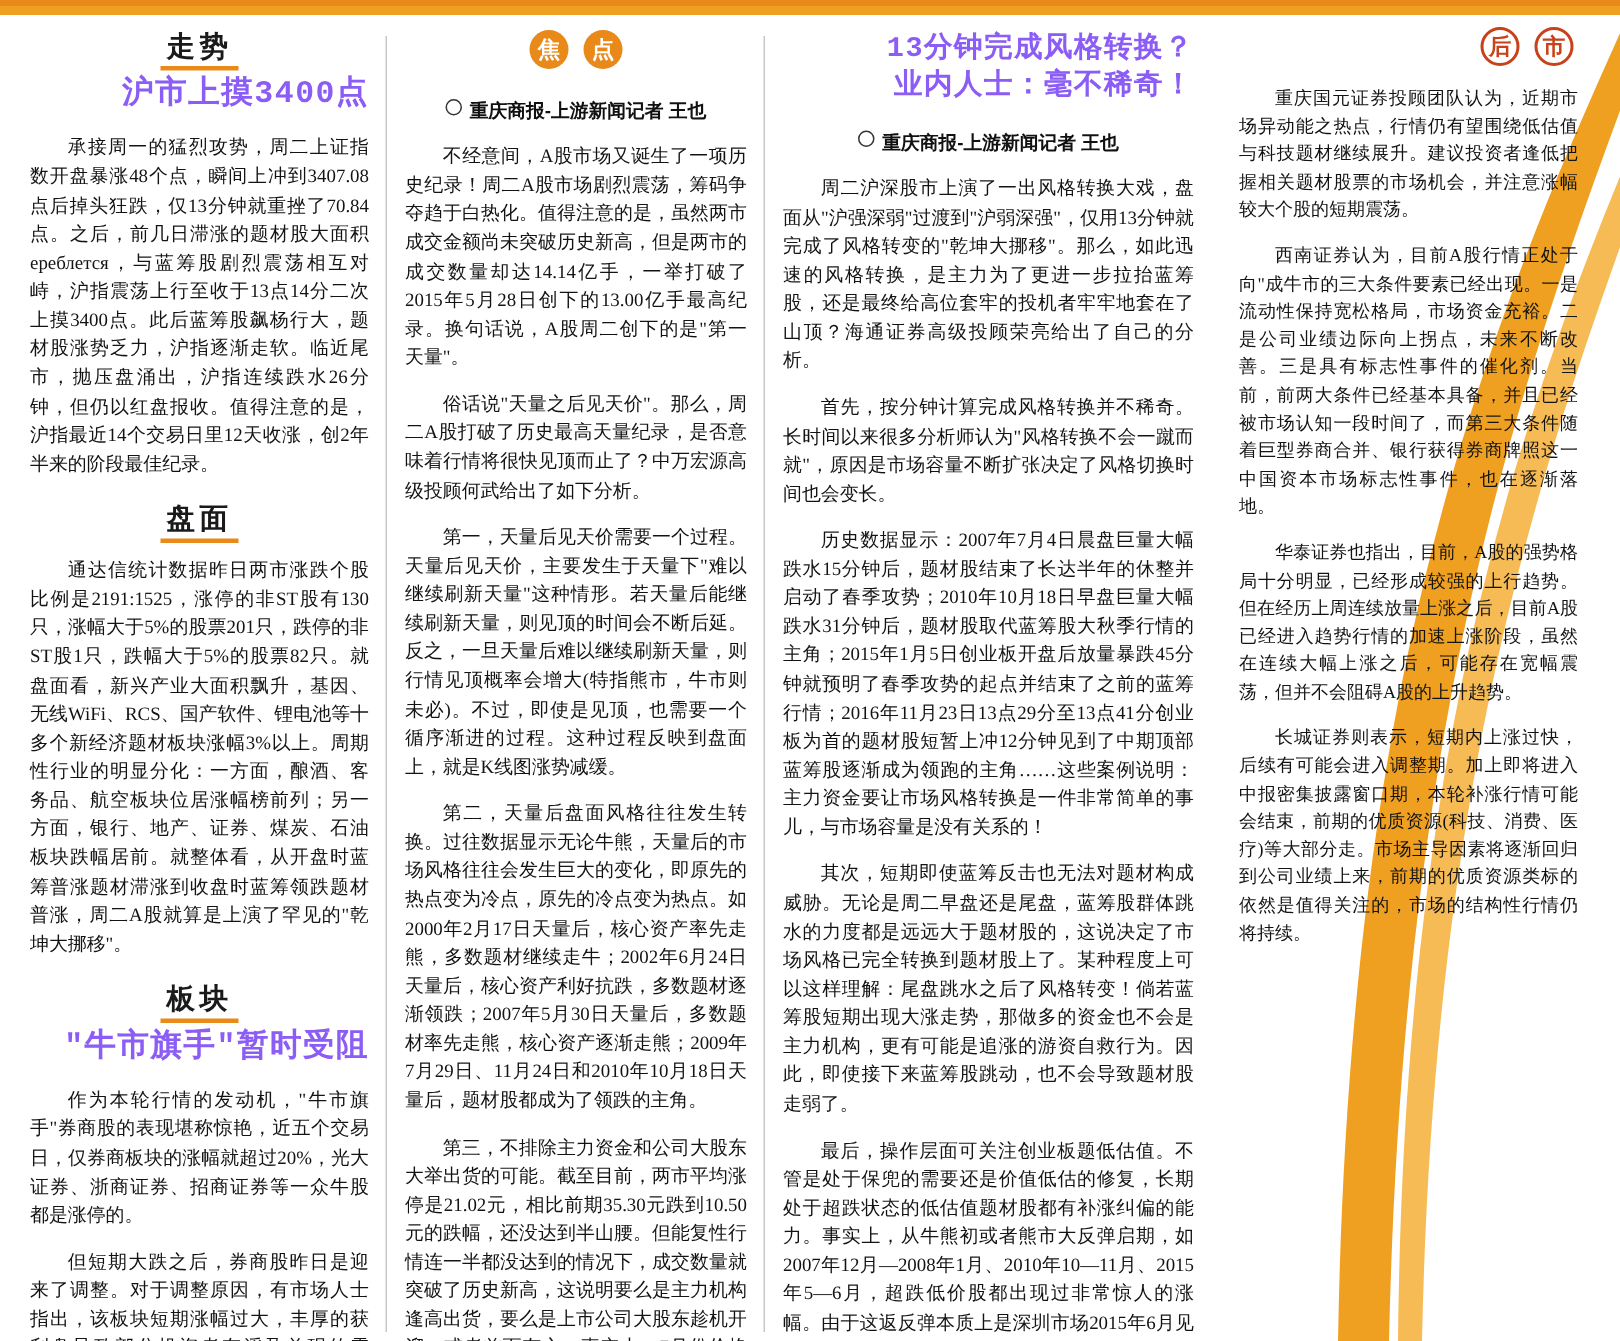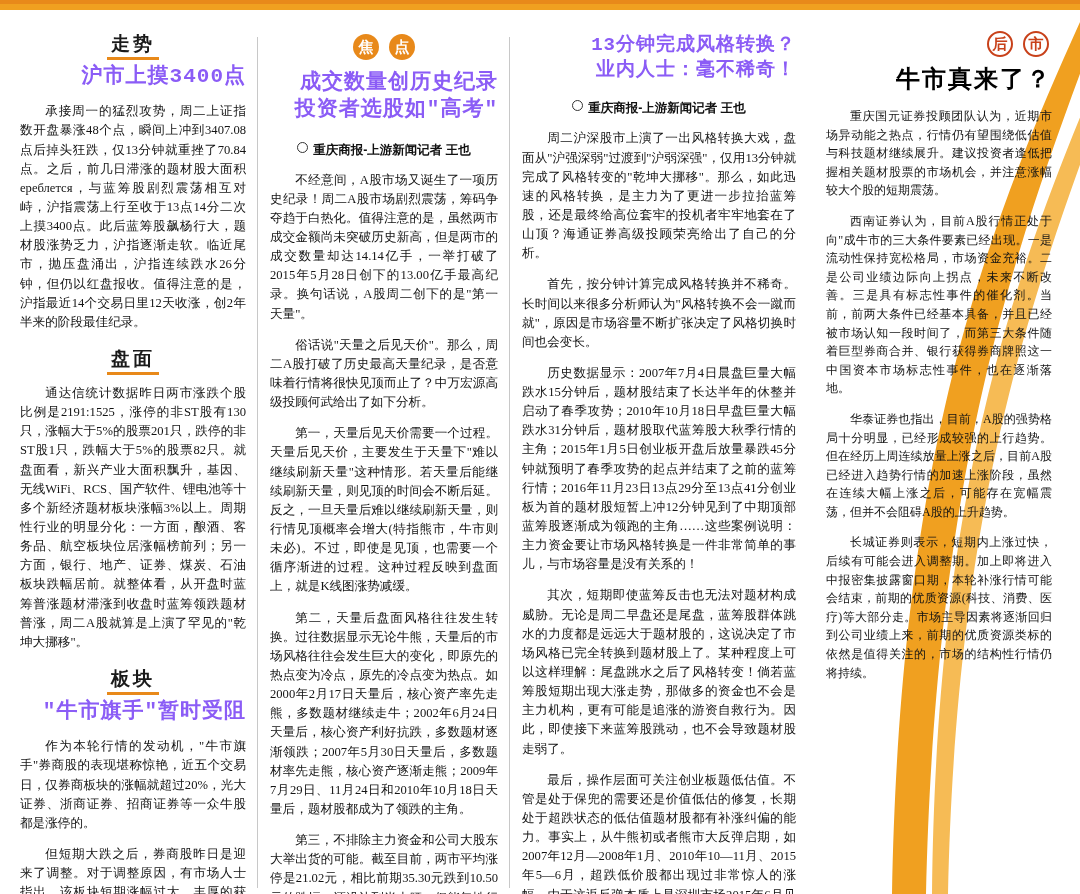--- a/index.html
+++ b/index.html
@@ -45,21 +45,21 @@
   .swoosh svg { display: block; }
 
   
   .page {
     position: absolute;
     top: 10px; left: 0;
     width: 1080px;
     height: 884px;
     display: flex;
     box-sizing: border-box;
-    padding: 21px 6px 0 6px;
+    padding: 8px 6px 0 6px;
   }
 
   .col {
     box-sizing: border-box;
     position: relative;
   }
   .col-1 { width: 252px; padding: 0 12px 0 14px; }
   .col-2 { width: 252px; padding: 0 12px 0 12px; }
   .col-3 { width: 300px; padding: 0 14px 0 12px; }
   .col-4 { width: 252px; padding: 0 10px 0 16px; }
@@ -221,22 +221,20 @@
 
     <div class="vline" style="right:0;"></div>
   </div>
 
   <div class="col col-2">
 
     <div class="badge-kicker">
       <span class="badge">焦</span>
       <span class="badge">点</span>
     </div>
-    <h1 class="head" style="white-space:pre-line;">成交数量创历史纪录
-投资者选股如"高考"</h1>
     <div class="byline">
       <span class="ring"></span><span>重庆商报-上游新闻记者  王也</span>
     </div>
 
     <p class="body">不经意间，A股市场又诞生了一项历史纪录！周二A股市场剧烈震荡，筹码争夺趋于白热化。值得注意的是，虽然两市成交金额尚未突破历史新高，但是两市的成交数量却达14.14亿手，一举打破了2015年5月28日创下的13.00亿手最高纪录。换句话说，A股周二创下的是"第一天量"。</p>
     <p class="body">俗话说"天量之后见天价"。那么，周二A股打破了历史最高天量纪录，是否意味着行情将很快见顶而止了？中万宏源高级投顾何武给出了如下分析。</p>
     <p class="body">第一，天量后见天价需要一个过程。天量后见天价，主要发生于天量下"难以继续刷新天量"这种情形。若天量后能继续刷新天量，则见顶的时间会不断后延。反之，一旦天量后难以继续刷新天量，则行情见顶概率会增大(特指熊市，牛市则未必)。不过，即使是见顶，也需要一个循序渐进的过程。这种过程反映到盘面上，就是K线图涨势减缓。</p>
     <p class="body">第二，天量后盘面风格往往发生转换。过往数据显示无论牛熊，天量后的市场风格往往会发生巨大的变化，即原先的热点变为冷点，原先的冷点变为热点。如2000年2月17日天量后，核心资产率先走熊，多数题材继续走牛；2002年6月24日天量后，核心资产利好抗跌，多数题材逐渐领跌；2007年5月30日天量后，多数题材率先走熊，核心资产逐渐走熊；2009年7月29日、11月24日和2010年10月18日天量后，题材股都成为了领跌的主角。</p>
     <p class="body">第三，不排除主力资金和公司大股东大举出货的可能。截至目前，两市平均涨停是21.02元，相比前期35.30元跌到10.50元的跌幅，还没达到半山腰。但能复性行情连一半都没达到的情况下，成交数量就突破了历史新高，这说明要么是主力机构逢高出货，要么是上市公司大股东趁机开溜，或者兼而有之。事实上，7月份价格是股性股解筹高涨和上市公司大股东提供路踏的机会。这个判断显不是绝对的，但就以往经验来讲确实是不能不引起警惕的细节。</p>
 
@@ -258,21 +256,20 @@
     <p class="body">最后，操作层面可关注创业板题低估值。不管是处于保兜的需要还是价值低估的修复，长期处于超跌状态的低估值题材股都有补涨纠偏的能力。事实上，从牛熊初或者熊市大反弹启期，如2007年12月—2008年1月、2010年10—11月、2015年5—6月，超跌低价股都出现过非常惊人的涨幅。由于这返反弹本质上是深圳市场2015年6月见顶以来的一轮熊市大反弹，因而随着反弹行情步入后期，低价资产继续走强能力不减，故主力为了掩饰估值的本质，拉动超跌低价股制造紧张假象，剧成为必然的事。预计超跌低价股特别是创业板的低估值反弹行情不会超过1个月，后市可参考2010年10—11月中小板和2015年5—6月创业板这两段历史。</p>
 
   </div>
 
   <div class="col col-4">
 
     <div class="col4-kicker">
       <span class="badge hollow">后</span>
       <span class="badge hollow">市</span>
     </div>
-    <div class="vertical-title">牛市真来了？</div>
 
     <p class="body">重庆国元证券投顾团队认为，近期市场异动能之热点，行情仍有望围绕低估值与科技题材继续展升。建议投资者逢低把握相关题材股票的市场机会，并注意涨幅较大个股的短期震荡。</p>
     <p class="body">西南证券认为，目前A股行情正处于向"成牛市的三大条件要素已经出现。一是流动性保持宽松格局，市场资金充裕。二是公司业绩边际向上拐点，未来不断改善。三是具有标志性事件的催化剂。当前，前两大条件已经基本具备，并且已经被市场认知一段时间了，而第三大条件随着巨型券商合并、银行获得券商牌照这一中国资本市场标志性事件，也在逐渐落地。</p>
     <p class="body">华泰证券也指出，目前，A股的强势格局十分明显，已经形成较强的上行趋势。但在经历上周连续放量上涨之后，目前A股已经进入趋势行情的加速上涨阶段，虽然在连续大幅上涨之后，可能存在宽幅震荡，但并不会阻碍A股的上升趋势。</p>
     <p class="body">长城证券则表示，短期内上涨过快，后续有可能会进入调整期。加上即将进入中报密集披露窗口期，本轮补涨行情可能会结束，前期的优质资源(科技、消费、医疗)等大部分走。市场主导因素将逐渐回归到公司业绩上来，前期的优质资源类标的依然是值得关注的，市场的结构性行情仍将持续。</p>
 
   </div>
 
 </div>
 

